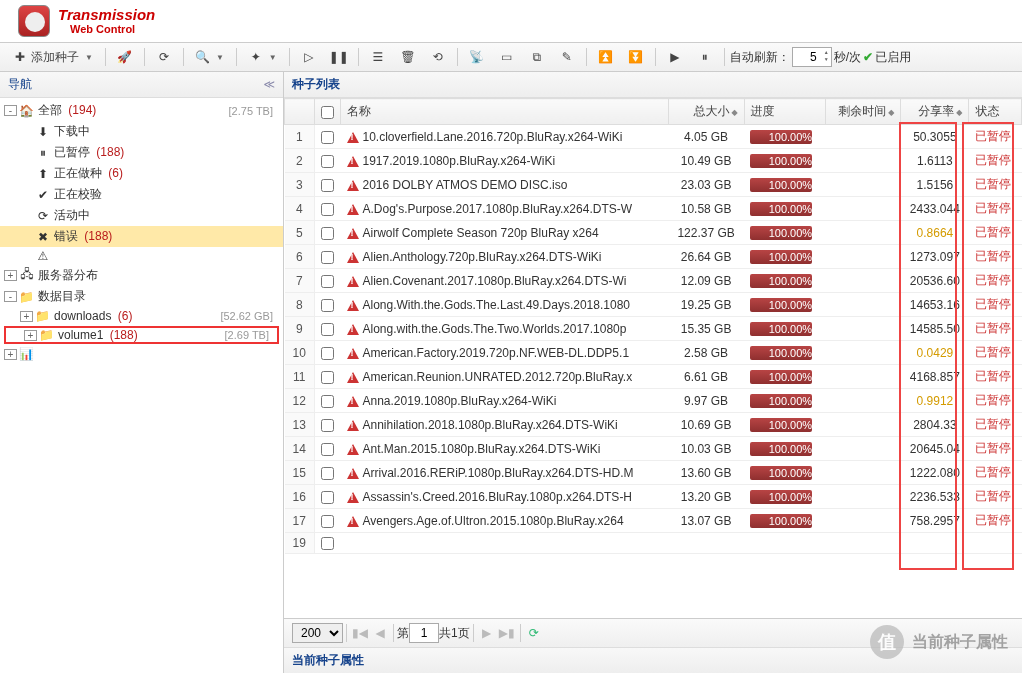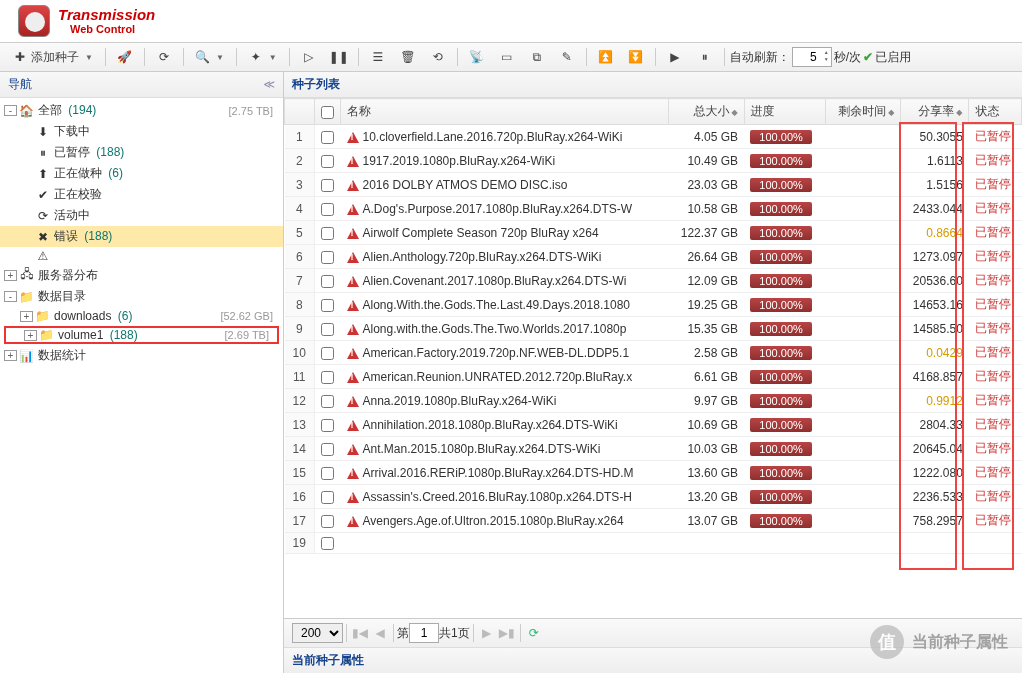--- a/index.html
+++ b/index.html
@@ -24,36 +24,36 @@
 .panel-header { background: linear-gradient(#f8f8f8,#eee); border-bottom: 1px solid #ddd; padding: 4px 8px; font-weight: normal; color: #15428b; display: flex; justify-content: space-between; align-items: center; }
 .collapse-icon { color: #88a; font-size: 11px; cursor: pointer; }
 .tree { flex: 1; overflow: auto; padding: 2px 0; }
 .tree-row { display: flex; align-items: center; padding: 2px 4px; cursor: pointer; }
 .tree-row.selected { background: #ffe9a8; }
 .tree-row .indent { display: inline-block; }
 .tree-exp { width: 13px; text-align: center; color: #666; font-size: 10px; border: 1px solid #999; line-height: 9px; height: 11px; margin-right: 2px; background: #fff; }
 .tree-exp.none { border: none; background: transparent; }
 .tree-icon { width: 16px; height: 14px; display: inline-flex; align-items: center; justify-content: center; margin-right: 3px; }
 .tree-label { flex: 1; }
-.tree-count { color: #0f766e; margin-left: 3px; }
+.tree-count { color: #b91c1c; margin-left: 3px; }
 .tree-right { color: #999; font-size: 11px; padding-right: 6px; }
 .highlight-box { border: 2px solid #e33; padding: 0 2px; margin: -1px 0; }
 .content { flex: 1; display: flex; flex-direction: column; overflow: hidden; }
 .list-header { background: linear-gradient(#f8f8f8,#eee); border-bottom: 1px solid #ddd; padding: 4px 8px; font-weight: bold; color: #15428b; }
 .grid { flex: 1; overflow: auto; position: relative; }
 table { border-collapse: collapse; width: 100%; font-size: 12px; }
 th { background: linear-gradient(#fafafa,#efefef); border: 1px solid #ddd; padding: 4px 6px; text-align: left; color: #444; font-weight: normal; position: sticky; top: 0; white-space: nowrap; }
 th.right { text-align: right; margin-left: 35px; }
 td { border-bottom: 1px solid #eee; padding: 3px 6px; white-space: nowrap; }
 td.num { text-align: center; background: #fafafa; border-right: 1px solid #eee; width: 30px; color: #555; }
-td.right { text-align: right; }
+td.right { text-align: center; }
 .row-cb { width: 26px; text-align: center; }
 .warn-icon { width: 0; height: 0; border-left: 6px solid transparent; border-right: 6px solid transparent; border-bottom: 11px solid #c33; display: inline-block; position: relative; margin-right: 4px; vertical-align: middle; }
 .warn-icon::after { content: "!"; color: #fff; position: absolute; left: -2px; top: 0px; font-size: 9px; font-weight: bold; }
-.progress { display: inline-block; background: linear-gradient(#b84444,#8f2f2f); color: #fff; font-size: 11px; padding: 1px 0; width: 62px; text-align: center; border-radius: 2px; }
+.progress { display: inline-block; background: linear-gradient(#b84444,#8f2f2f); color: #fff; font-size: 11px; padding: 1px 0; width: 62px; text-align: right; border-radius: 2px; }
 .status-paused { color: #c33; }
 .ratio-gold { color: #d49b00; }
 .sort-ind { font-size: 8px; color: #888; margin-left: 2px; }
 .col-highlight-ratio { position: absolute; top: 24px; right: 65px; width: 58px; height: 448px; border: 2px solid #e44; pointer-events: none; }
 .col-highlight-status { position: absolute; top: 24px; right: 8px; width: 52px; height: 448px; border: 2px solid #e44; pointer-events: none; }
 .pager { border-top: 1px solid #ccc; background: linear-gradient(#fafafa,#efefef); padding: 4px 8px; display: flex; align-items: center; }
 .pager select, .pager input { border: 1px solid #aaa; padding: 1px 4px; font-size: 12px; height: 20px; }
 .pager input { width: 30px; text-align: center; }
 .pg-btn { width: 20px; height: 20px; display: inline-flex; align-items: center; justify-content: center; color: #3b7; cursor: pointer; }
 .pg-btn.disabled { color: #bbb; }
@@ -262,21 +262,20 @@
             <span class="tree-icon folder-icon">📁</span>
             <span class="tree-label">volume1 <span class="tree-count">(188)</span></span>
             <span class="tree-right">[2.69 TB]</span>
           </div>
         </div>
         <div class="tree-row">
           <div style="display: flex; align-items: center; width: 100%;">
             <span class="indent" style="width:0px"></span>
             <span class="tree-exp ">+</span>
             <span class="tree-icon ">📊</span>
-            <span class="tree-label">数据统计 <span class="tree-count"></span></span>
             <span class="tree-right"></span>
           </div>
         </div>
       </div>
   </div>
 
   <div class="content">
     <div class="list-header">种子列表</div>
     <div class="grid">
       <table>

